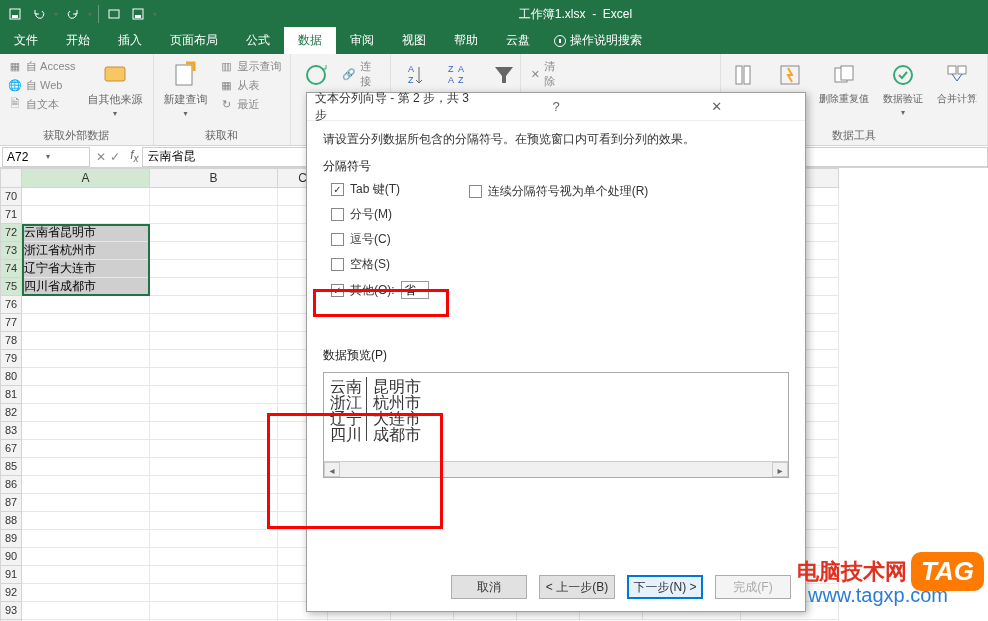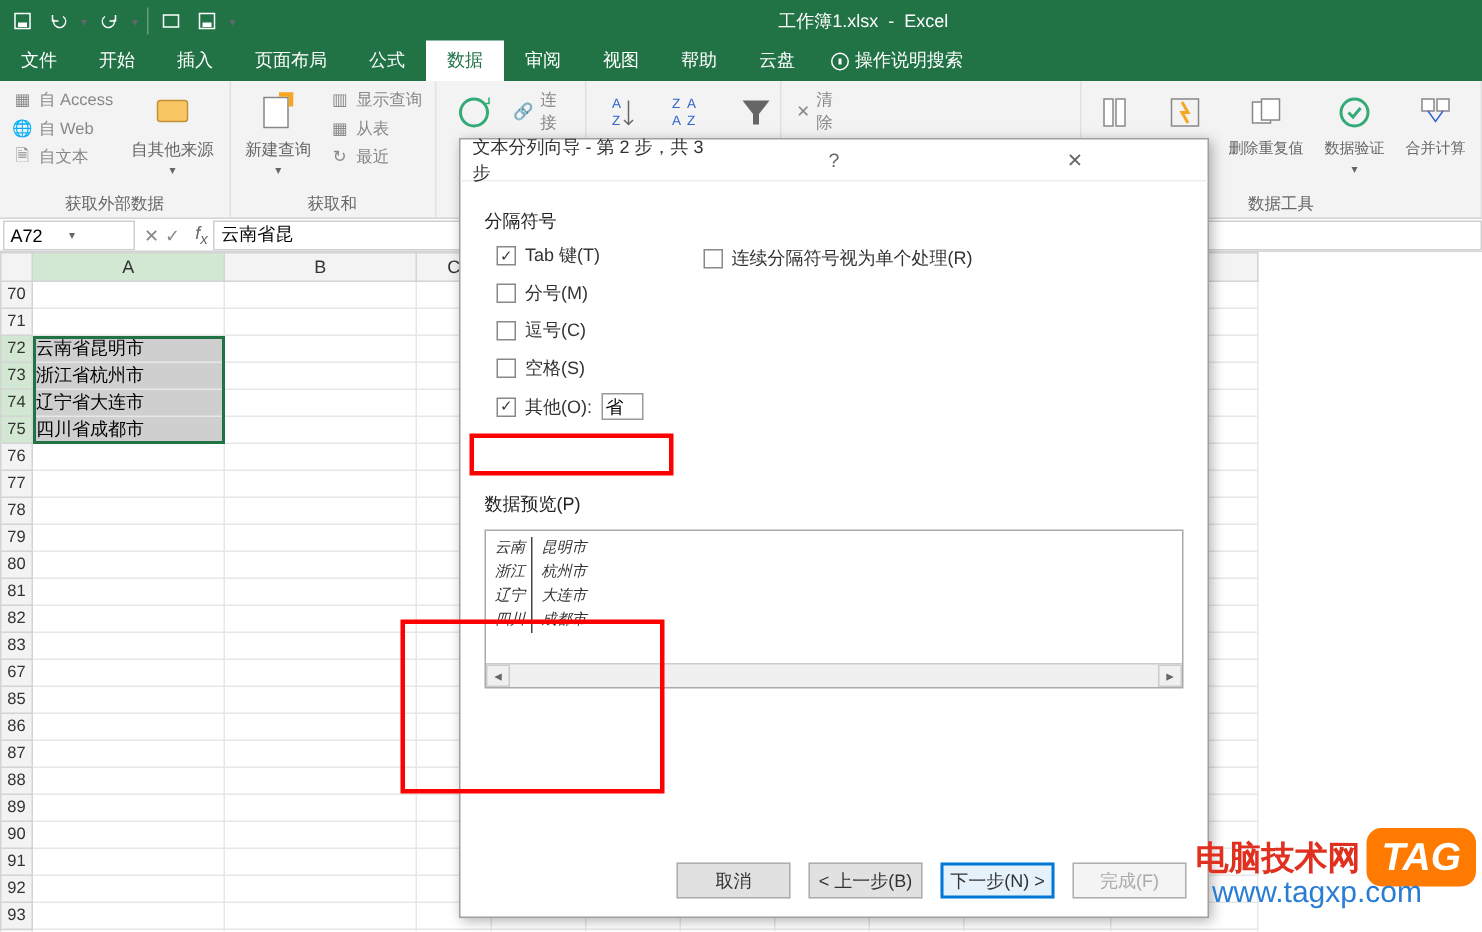--- a/index.html
+++ b/index.html
@@ -68,21 +68,21 @@
 .checks{display:flex;flex-direction:column;gap:8px;padding-left:8px;}
 .chk-row{display:flex;align-items:center;gap:6px;}
 .chk{width:13px;height:13px;border:1px solid #888;display:inline-flex;align-items:center;justify-content:center;font-size:10px;background:#fff;}
 .chk.checked::after{content:"✓";color:#333;}
 .chk-row input.other-input{width:28px;height:18px;border:1px solid #999;font-size:12px;padding:0 2px;}
 .right-opts{display:flex;flex-direction:column;gap:14px;padding-top:2px;}
 .qual-row{display:flex;align-items:center;gap:6px;}
 .qual-sel{width:70px;height:20px;border:1px solid #999;background:#fff;display:flex;align-items:center;justify-content:space-between;padding:0 4px;}
 .red-box{position:absolute;border:3px solid red;pointer-events:none;}
 .preview-box{border:1px solid #aaa;height:106px;margin-top:8px;background:#fff;position:relative;overflow:hidden;}
-.preview-inner{display:flex;padding:4px 6px;font-size:10px;font-style:italic;}
+.preview-inner{display:flex;padding:4px 6px;font-size:16px;}
 .pv-col{border-right:1px solid #444;padding:0 4px 0 0;margin-right:6px;}
 .pv-col:last-child{border-right:none;}
 .pv-col div{height:16px;}
 .hscroll{position:absolute;bottom:0;left:0;right:0;height:16px;background:#f0f0f0;border-top:1px solid #ccc;display:flex;}
 .hscroll .arrow{width:16px;text-align:center;font-size:10px;color:#666;line-height:15px;border:1px solid #ccc;}
 .hscroll .track{flex:1;}
 .dlg-btns{position:absolute;bottom:12px;right:14px;display:flex;gap:12px;}
 .dlg-btn{min-width:76px;height:24px;border:1px solid #adadad;background:#e1e1e1;font-size:12px;display:flex;align-items:center;justify-content:center;cursor:pointer;}
 .dlg-btn.primary{border:2px solid #0078d7;background:#e5f1fb;}
 .dlg-btn.disabled{color:#aaa;background:#f4f4f4;}
@@ -691,20 +691,21 @@
   <div class="sel-border" id="sel-border" style="left: 22px; top: 56px; width: 128px; height: 72px;"></div>
 </div>
 
 <div class="dialog">
   <div class="dlg-title">
     <span>文本分列向导 - 第 2 步，共 3 步</span>
     <span class="win-btn">?</span>
     <span class="win-btn">✕</span>
   </div>
   <div class="dlg-body">
+    <p>请设置分列数据所包含的分隔符号。在预览窗口内可看到分列的效果。</p>
 
     <div class="group-box">
       <div class="group-box-title">分隔符号</div>
       <div class="delim-area">
         <div class="checks">
           <div class="chk-row">
               <span class="chk checked"></span>
               <span>Tab 键(T)</span>
             </div>
           <div class="chk-row">

